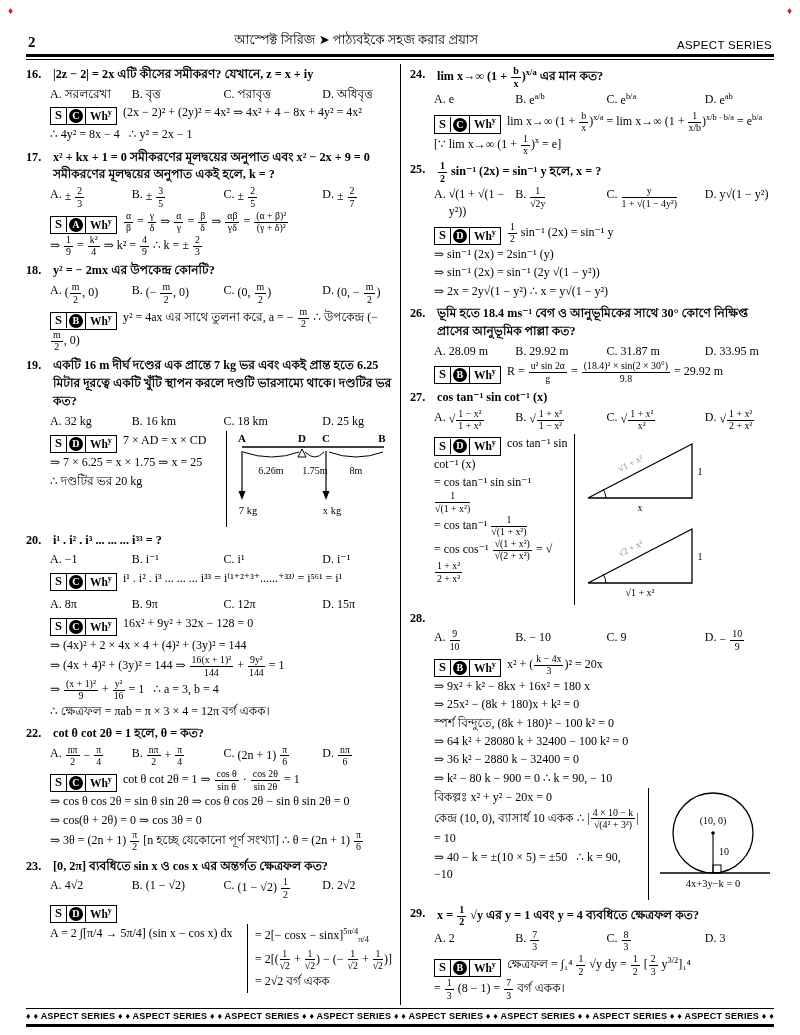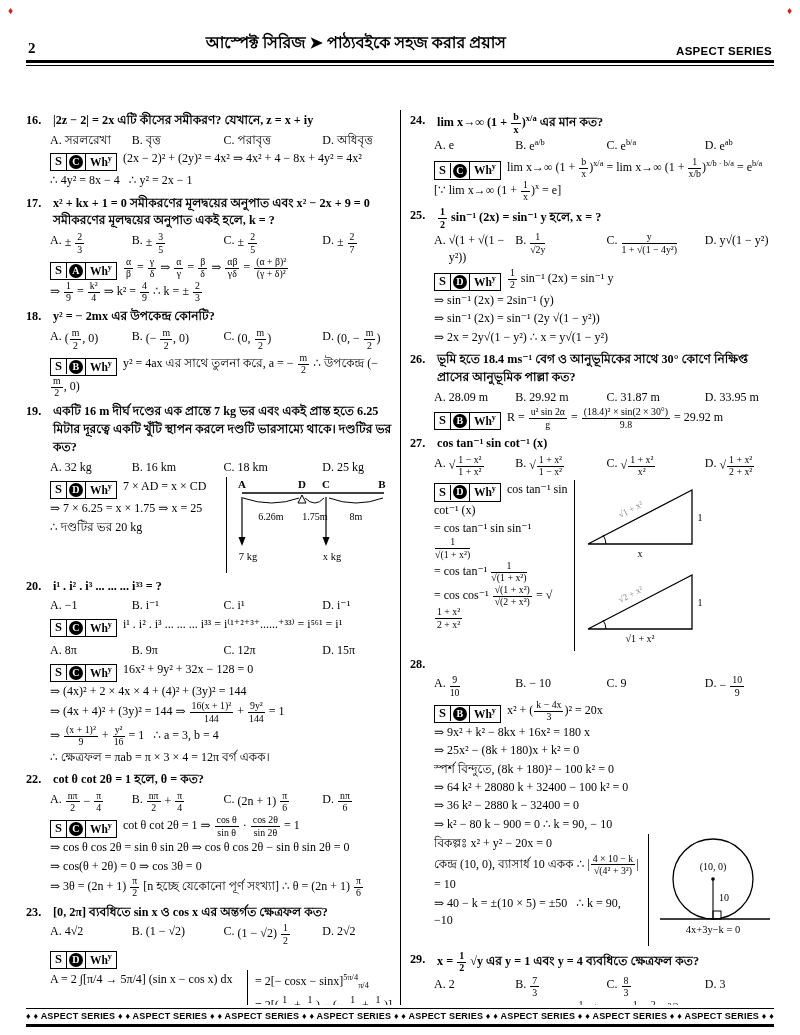--- a/index.html
+++ b/index.html
@@ -3,25 +3,25 @@
 <meta charset="utf-8">
 <style>
   html,body{margin:0;padding:0;background:#fff;}
   body{width:800px;height:1035px;overflow:hidden;color:#000;
        font-family:"Liberation Serif","DejaVu Serif",serif;}
   .page{box-sizing:border-box;height:100%;padding:30px 26px 8px;display:flex;flex-direction:column;position:relative;}
   .corner{position:absolute;top:5px;color:#c22;font-size:10px;}
   .corner.tl{left:8px}.corner.tr{right:8px}
   .hdr{display:flex;justify-content:space-between;align-items:flex-end;padding:0 2px 3px;}
   .hdr .pnum{font-size:15px;font-weight:bold;}
-  .hdr .title{font-size:16px;font-weight:bold;}
-  .hdr .brand{font-size:11.5px;font-weight:bold;font-family:"Liberation Sans",sans-serif;letter-spacing:.3px;}
+  .hdr .title{font-size:13px;font-weight:normal;}
+  .hdr .brand{font-size:11.5px;font-weight:normal;font-family:"Liberation Sans",sans-serif;letter-spacing:.3px;}
   .hrule{border-top:3px solid #000;border-bottom:1.2px solid #000;height:2px;margin-bottom:4px;}
   .cols{flex:1;display:flex;overflow:hidden;}
-  .col{width:50%;box-sizing:border-box;margin-top:40px;}
+  .col{width:50%;box-sizing:border-box;}
   .col.left{padding-right:8px;}
   .col.right{border-left:1.2px solid #000;padding-left:9px;}
   .question{margin:2px 0 5px;}
   .qhead{display:flex;gap:6px;font-weight:bold;font-size:12.2px;line-height:1.45;}
   .qnum{min-width:21px;}
   .opts{display:grid;grid-template-columns:23% 26% 28% 23%;margin:2px 0 2px 24px;font-size:12px;line-height:1.4;column-gap:3px;}
   .opt{display:flex;gap:3px;align-items:flex-start;}
   .sol{margin-left:24px;font-size:12px;line-height:1.45;}
   .sol-line{margin:1px 0;}
   .badge{display:inline-flex;align-items:center;border:1.6px solid #000;font-weight:bold;margin-right:6px;vertical-align:-3px;line-height:1;background:#fff;}

